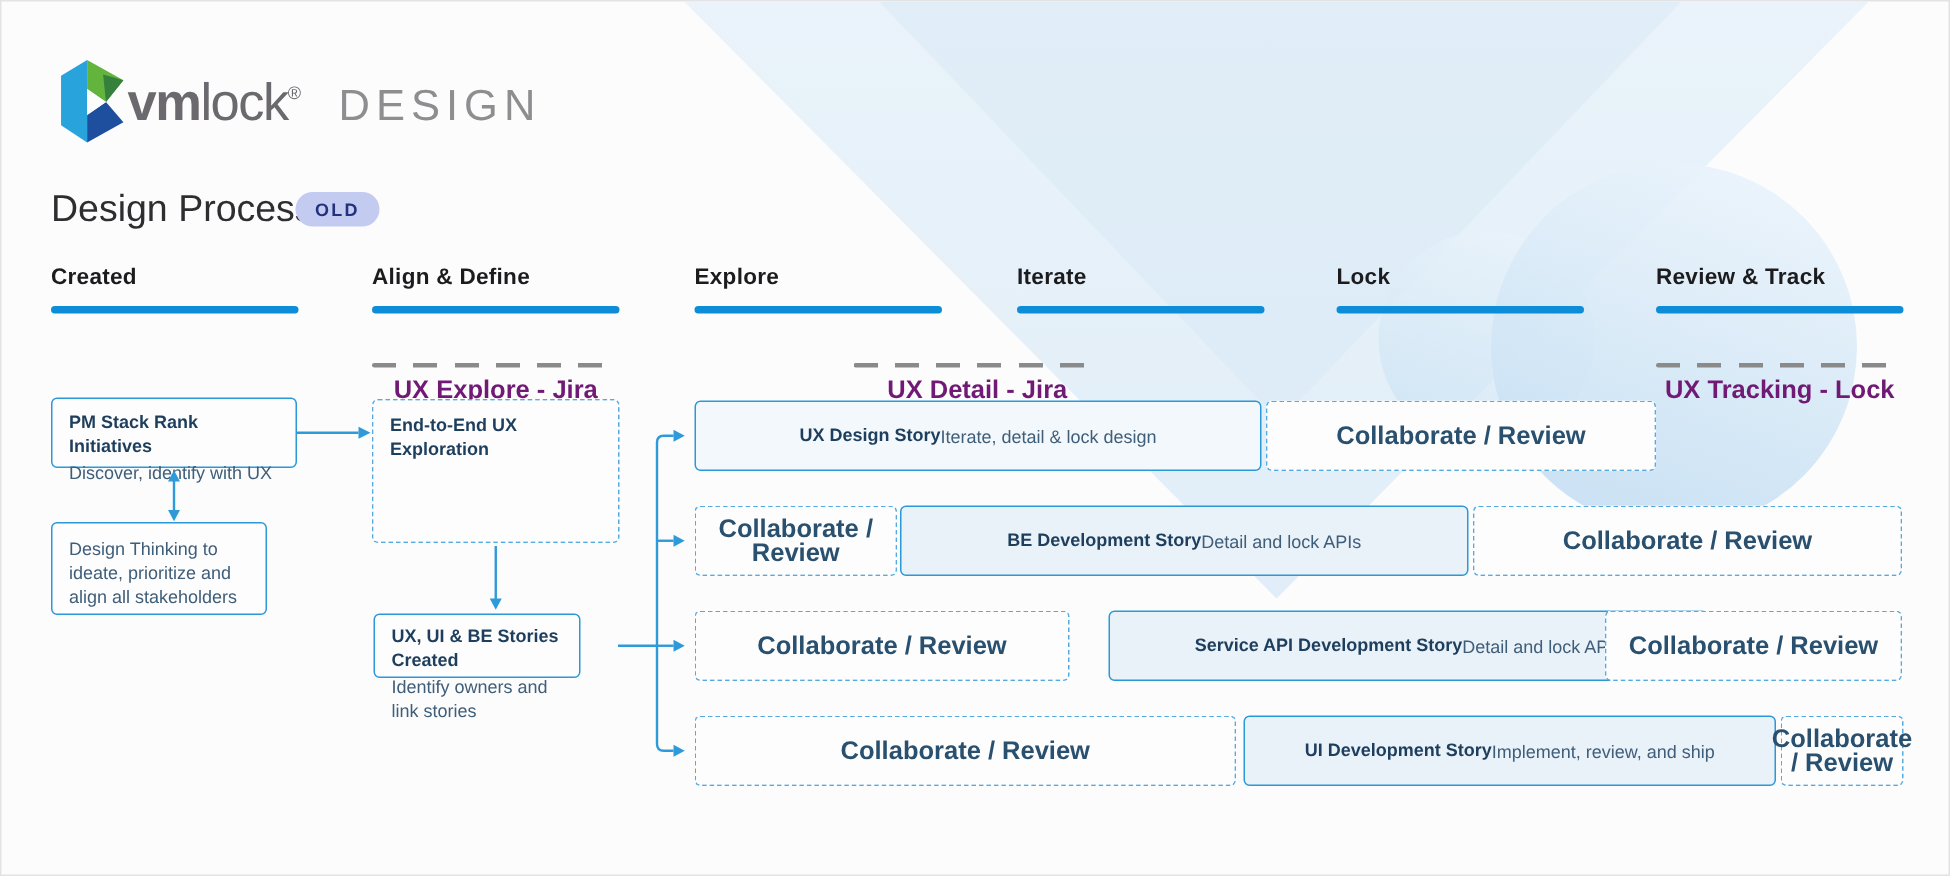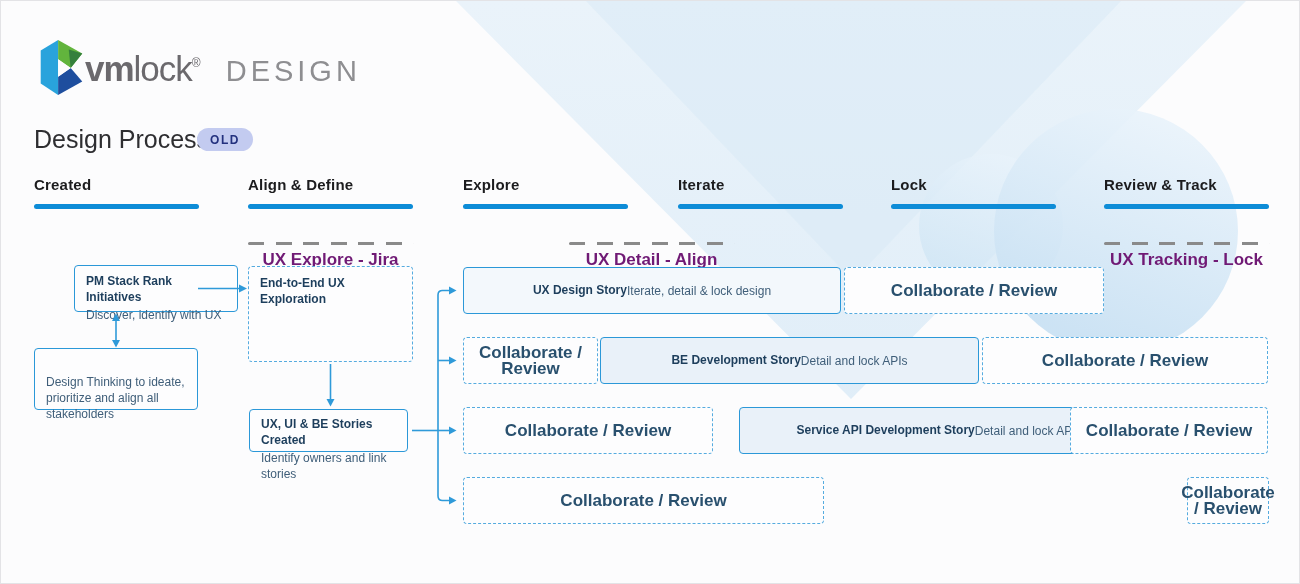--- a/index.html
+++ b/index.html
@@ -49,24 +49,24 @@
   .solid  { border:1.5px solid #2b98d8; background:#fdfdfe; }
   .dashed { border:1.5px dashed #55abdf; background:#fdfdfe; }
   .fill   { background:#e9f1f9; }
   .fill-light { background:#f3f8fc; }
   .left-text { padding:7px 11px; }
   .center-text { display:flex; flex-direction:row; align-items:center; justify-content:center; text-align:center; padding:4px 8px; }
   .collab { display:flex; align-items:center; justify-content:center; text-align:center;
     font-size:17px; font-weight:600; color:#29506e; padding:4px 6px; }
 
   
-  .pm-box      { left:33px;  top:264px; width:164px; height:47px;margin-left:40px; }
-  .dt-box      { left:33px;  top:347px; width:164px; height:62px; padding-top:25px; }
+  .pm-box      { left:33px;  top:264px; width:164px; height:47px; }
+  .dt-box      { left:33px;  top:347px; width:144px; height:62px; padding-top:9px; }
   .e2e-box     { left:247px; top:265px; width:165px; height:96px; padding-top:8px; }
-  .stories-box { left:248px; top:408px; width:159px; height:43px; padding-top:6px; }
+  .stories-box { left:248px; top:408px; width:138px; height:43px; padding-top:6px; }
 
   
   .r1 { top:266px; height:47px; }
   .r2 { top:336px; height:47px; }
   .r3 { top:406px; height:47px; }
   .r4 { top:476px; height:47px; }
 
   .connectors { position:absolute; left:0; top:0; pointer-events:none; }
 </style>
 </head>
@@ -102,21 +102,21 @@
 
   <div class="col-bar" style="left:33px"></div>
   <div class="col-bar" style="left:247px"></div>
   <div class="col-bar" style="left:462px"></div>
   <div class="col-bar" style="left:677px"></div>
   <div class="col-bar" style="left:890px"></div>
   <div class="col-bar" style="left:1103px"></div>
 
   <div class="jira-label" style="left:247px">UX Explore - Jira</div>
   <div class="jira-dashes" style="left:247px"></div>
-  <div class="jira-label" style="left:568px">UX Detail - Align</div>
+  <div class="jira-label" style="left:568px">UX Detail - Jira</div>
   <div class="jira-dashes" style="left:568px"></div>
   <div class="jira-label" style="left:1103px">UX Tracking - Lock</div>
   <div class="jira-dashes" style="left:1103px"></div>
 
   <div class="box solid left-text pm-box">
     <div class="t">PM Stack Rank Initiatives</div>
     <div>Discover, identify with UX</div>
   </div>
   <div class="box solid left-text dt-box">
     <div>Design Thinking to ideate, prioritize and align all stakeholders</div>
@@ -144,20 +144,24 @@
   <div class="box dashed collab r2" style="left:981px;width:286px">Collaborate / Review</div>
 
   <div class="box dashed collab r3" style="left:462px;width:250px">Collaborate / Review</div>
   <div class="box solid fill center-text r3" style="left:738px;width:400px">
     <div class="t">Service API Development Story</div>
     <div>Detail and lock APIs</div>
   </div>
   <div class="box dashed collab r3" style="left:1069px;width:198px">Collaborate / Review</div>
 
   <div class="box dashed collab r4" style="left:462px;width:361px">Collaborate / Review</div>
+  <div class="box solid fill center-text r4" style="left:828px;width:355px">
+    <div class="t">UI Development Story</div>
+    <div>Implement, review, and ship</div>
+  </div>
   <div class="box dashed collab r4" style="left:1186px;width:82px">Collaborate / Review</div>
 
   <svg class="connectors" width="1300" height="584">
     <g stroke="#2f9ad9" stroke-width="1.6" fill="none">
 
       <path d="M197,287.5 L238,287.5"></path>
 
       <path d="M115,319 L115,340"></path>
 
       <path d="M329.5,363 L329.5,399"></path>

